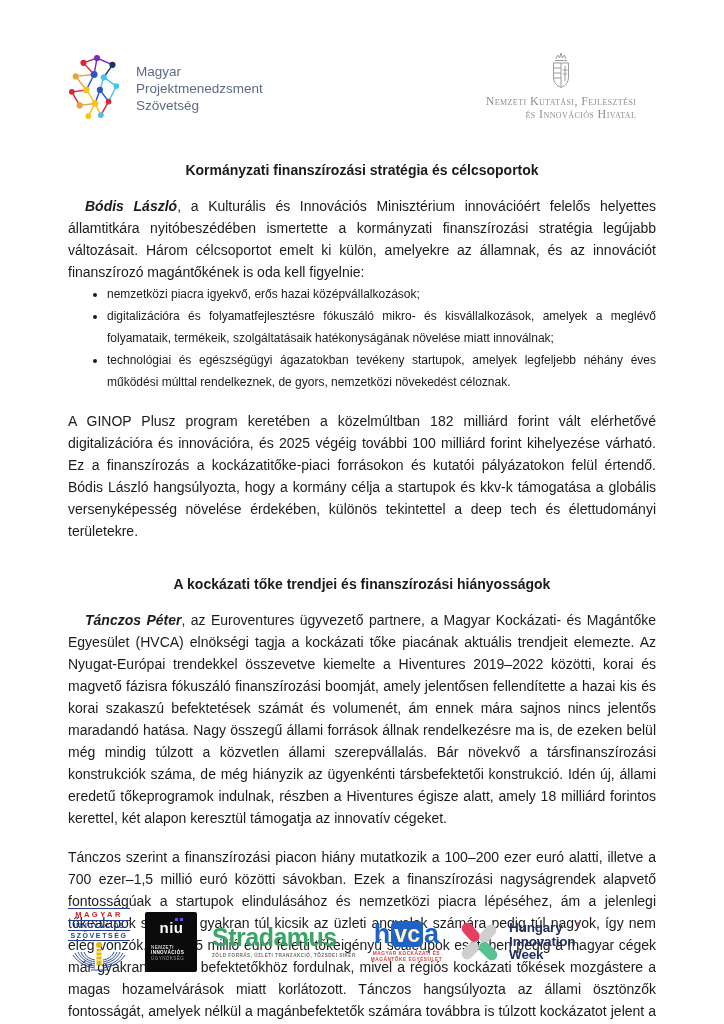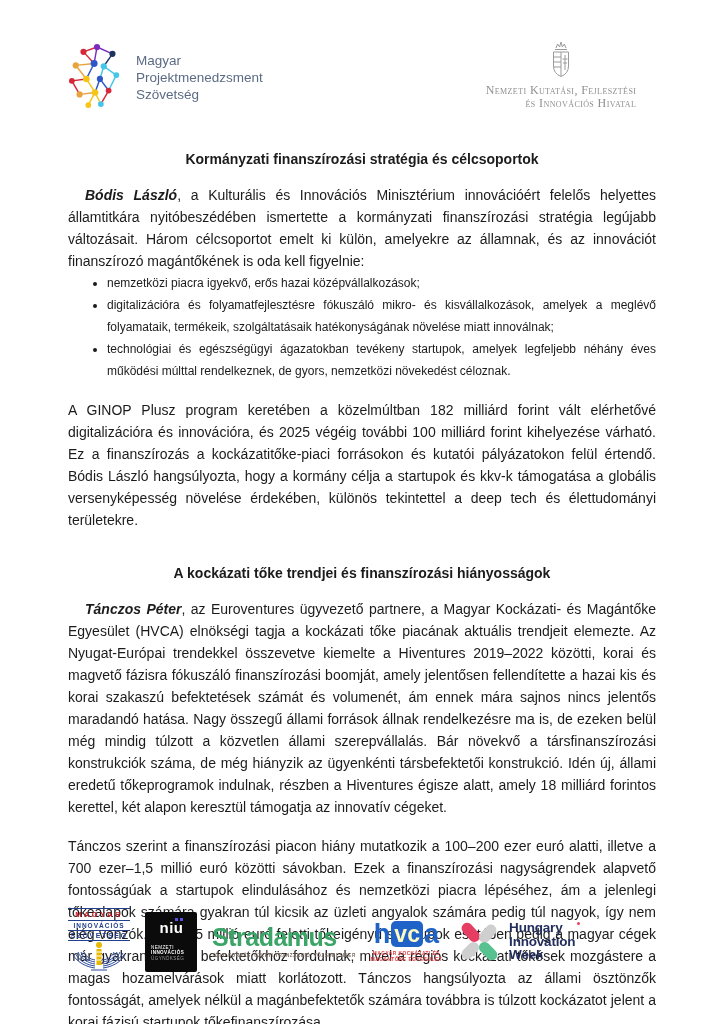--- a/index.html
+++ b/index.html
@@ -1,18 +1,18 @@
 <!DOCTYPE html>
 <html><head>
 <meta charset="utf-8">
 <style>
   * { margin:0; padding:0; box-sizing:border-box; }
   html,body { background:#ffffff; }
   body { width:724px; height:1024px; font-family:"Liberation Sans", sans-serif; color:#1b1b1b; overflow:hidden; }
-  .page { width:724px; height:800px; padding:41px 68px 0 68px; position:relative; }
+  .page { width:724px; height:800px; padding:52px 68px 0 68px; position:relative; }
 
   
   .header { display:flex; justify-content:space-between; align-items:flex-start; height:86px; }
   .mpsz { display:flex; align-items:center; gap:10px; }
   .mpsz-text { color:#5c6b85; font-size:13.5px; line-height:17px; }
   .nkfih { display:flex; flex-direction:column; align-items:center; margin-top:-3px; width:190px; }
   .nkfih-text { font-family:"Liberation Serif", serif; font-variant:small-caps; color:#8f8f8f; font-size:12px; line-height:13px; text-align:right; letter-spacing:.4px; margin-top:0; }
 
   
   .section-heading { font-size:14px; font-weight:bold; margin-top:24px;text-align:center; }

